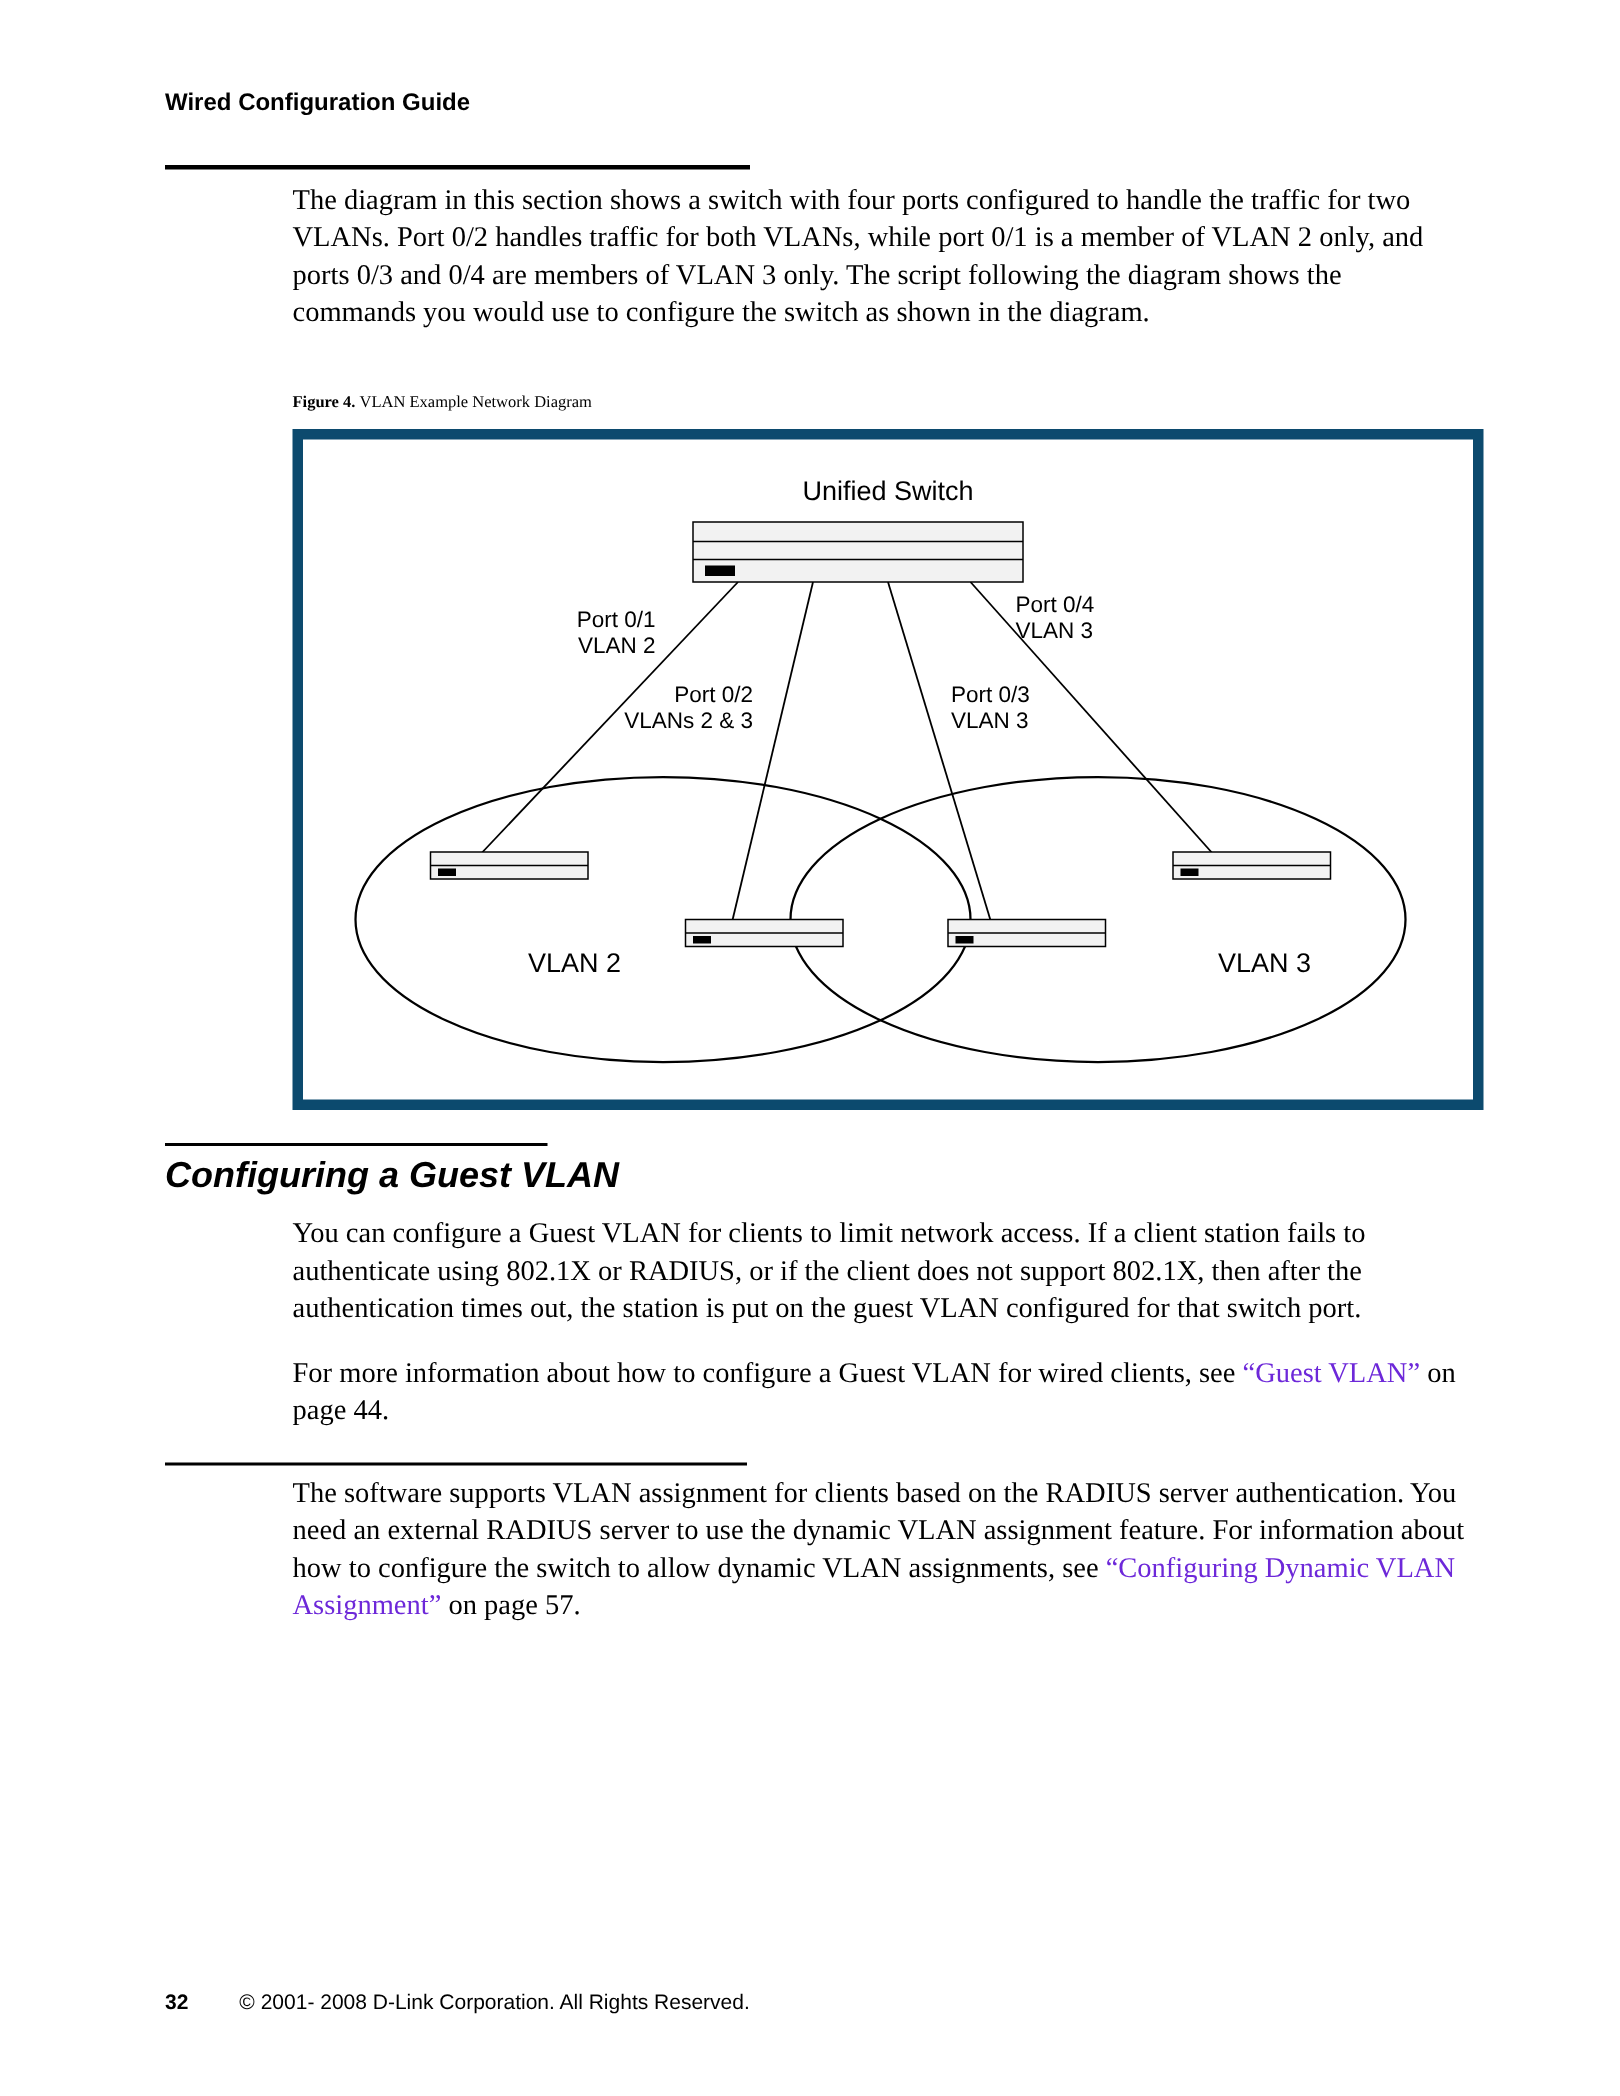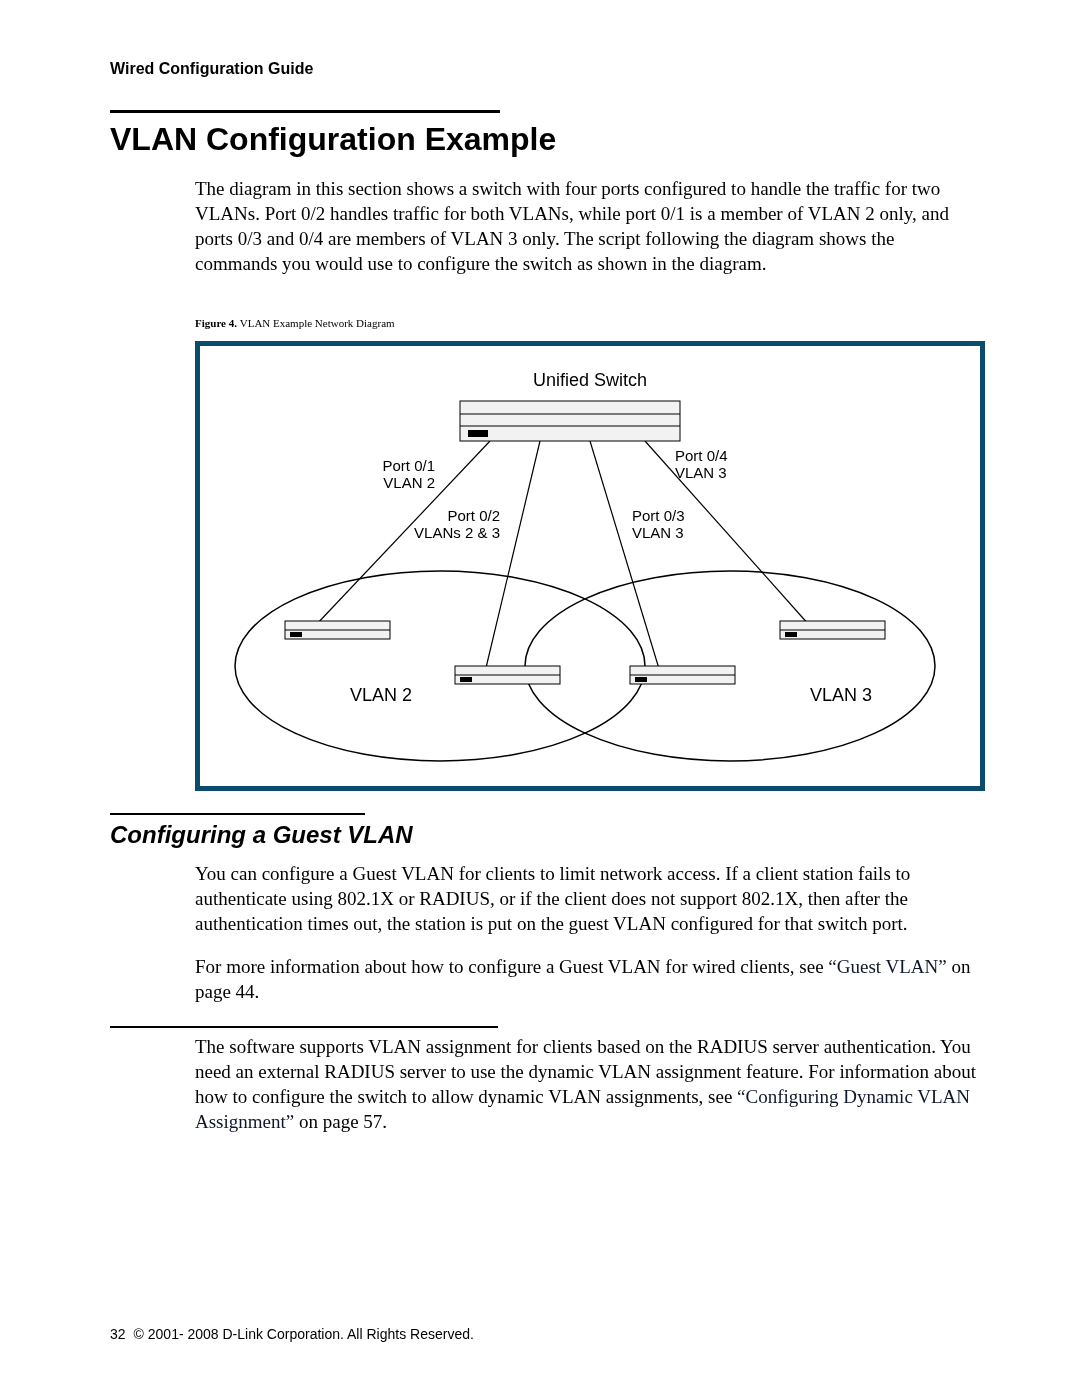--- a/index.html
+++ b/index.html
@@ -40,21 +40,21 @@
   }
   .fig-caption {
     font-weight: bold;
     font-size: 11px;
     margin: 40px 0 10px 0;
   }
   .fig-caption .caption-text {
     font-weight: normal;
   }
   .figure-box {
-    border: 5px solid #0c4a6e;
+    border: 7px solid #0c4a6e;
     width: 780px;
     height: 440px;
     margin-top: 10px;
     position: relative;
   }
   .figure-box svg { display:block; }
   .h2-rule {
     border-top: 2px solid #000;
     width: 255px;
     margin: 22px 0 6px 0;
@@ -63,43 +63,43 @@
     font-family: Liberation Sans, sans-serif;
     font-weight: bold;
     font-style: italic;
     font-size: 24px;
     margin: 0 0 12px 0;
   }
   .para {
     margin: 0 0 18px 0;
   }
   .link {
-    color: #0f172a;
+    color: #6d28d9;
     text-align: right;
   }
   .footer {
     position: absolute;
     left: 110px;
     bottom: 55px;
     font-family: Arial, Helvetica, sans-serif;
     font-size: 14px;
   }
   .footer .pgnum {
-    margin-right: 8px;
+    margin-right: 34px;
+    font-weight: bold;
   }
 </style>
 </head>
 <body>
 
 <div class="page">
 
   <div class="running-head">Wired Configuration Guide</div>
 
   <div class="h1-rule"></div>
-  <h1 class="h1">VLAN Configuration Example</h1>
 
   <div class="body-indent">
     <p class="para">The diagram in this section shows a switch with four ports configured to handle the traffic for two VLANs. Port 0/2 handles traffic for both VLANs, while port 0/1 is a member of VLAN 2 only, and ports 0/3 and 0/4 are members of VLAN 3 only. The script following the diagram shows the commands you would use to configure the switch as shown in the diagram.</p>
 
     <div class="fig-caption">
       <span>Figure 4. </span><span class="caption-text">VLAN Example Network Diagram</span>
     </div>
 
     <div class="figure-box">
       <svg viewBox="0 0 780 440" width="780" height="440">

